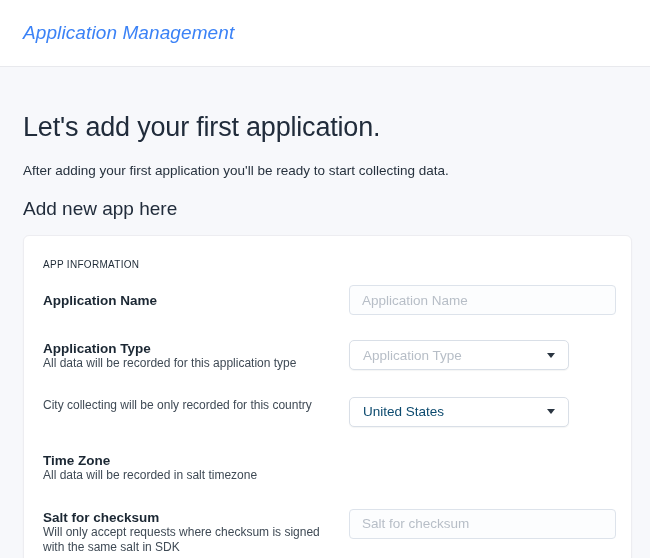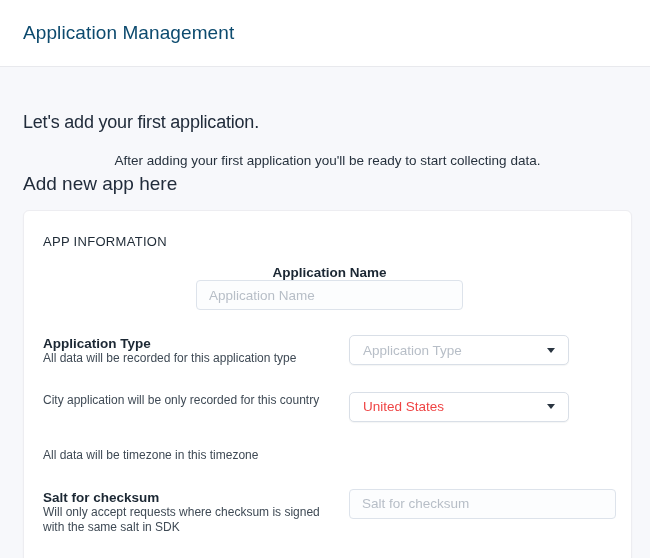--- a/index.html
+++ b/index.html
@@ -13,66 +13,66 @@
     height: 67px;
     background: #ffffff;
     border-bottom: 1px solid #e8e9ed;
     display: flex;
     align-items: center;
     padding-left: 23px;
   }
   .topbar-title {
     font-size: 19px;
     font-weight: 500;
-    color: #0c4a6e;
+    color: #3b82f6;
     letter-spacing: 0.1px;
+    font-style: italic;
   }
   .content { padding: 0 18px 0 23px; }
   .hero-heading {
     margin-top: 45px;
-    font-size: 18px;
+    font-size: 27px;
     font-weight: 500;
     color: #212c3b;
     letter-spacing: -0.2px;
   }
   .hero-sub {
     margin-top: 20px;
     font-size: 13.5px;
     color: #27323e;
-    text-align: center;
   }
   .section-heading {
-    margin-top: 5px;
+    margin-top: 20px;
     font-size: 19px;
     font-weight: 500;
     color: #212c3b;
   }
   .card {
     margin-top: 15px;
     width: 609px;
     background: #ffffff;
     border: 1px solid #ededf1;
     border-radius: 6px;
     box-shadow: 0 1px 2px rgba(40,50,60,0.03);
     padding: 23px 15px 48px 19px;
   }
   .card-title {
-    font-size: 13px;
+    font-size: 10px;
     font-weight: 500;
     color: #1e2a36;
     letter-spacing: 0.3px;
     margin-bottom: 15px;
   }
   .form-row {
     display: flex;
     justify-content: space-between;
     align-items: flex-start;
     margin-bottom: 25px;
   }
-  .form-row.row-center { align-items: center; flex-direction: column; }
+  .form-row.row-center { align-items: center; }
   .form-row:last-child { margin-bottom: 0; }
   .row-left { max-width: 295px; padding-top: 1px; }
   .row-right { width: 267px; flex-shrink: 0; }
   .field-label {
     font-size: 13.5px;
     font-weight: 600;
     color: #1b2733;
   }
   .field-helper {
     font-size: 12px;
@@ -100,21 +100,21 @@
     background: #ffffff;
     box-shadow: 0 1px 1px rgba(40,50,60,0.05);
     display: flex;
     align-items: center;
     justify-content: space-between;
     padding: 0 13px;
     cursor: pointer;
   }
   .select-text {
     font-size: 13.5px;
-    color: #ef4444;
+    color: #0c4a6e;
     white-space: nowrap;
     overflow: hidden;
   }
   .select-text.placeholder { color: #b7bec7; }
   .caret {
     width: 0; height: 0;
     border-left: 4.5px solid transparent;
     border-right: 4.5px solid transparent;
     border-top: 5px solid #2a3541;
     flex-shrink: 0;
@@ -157,33 +157,34 @@
         <div class="row-right">
           <div class="select">
             <span class="select-text placeholder">Application Type</span>
             <span class="caret"></span>
           </div>
         </div>
       </div>
 
       <div class="form-row">
         <div class="row-left">
-          <div class="field-helper">City application will be only recorded for this country</div>
+          <div class="field-helper">City collecting will be only recorded for this country</div>
         </div>
         <div class="row-right">
           <div class="select">
             <span class="select-text">United States</span>
             <span class="caret"></span>
           </div>
         </div>
       </div>
 
       <div class="form-row">
         <div class="row-left">
-          <div class="field-helper">All data will be timezone in this timezone</div>
+          <div class="field-label">Time Zone</div>
+          <div class="field-helper">All data will be recorded in salt timezone</div>
         </div>
       </div>
 
       <div class="form-row">
         <div class="row-left">
           <div class="field-label">Salt for checksum</div>
           <div class="field-helper">Will only accept requests where checksum is signed with the same salt in SDK</div>
         </div>
         <div class="row-right">
           <input type="text" class="text-input" placeholder="Salt for checksum" style="">

